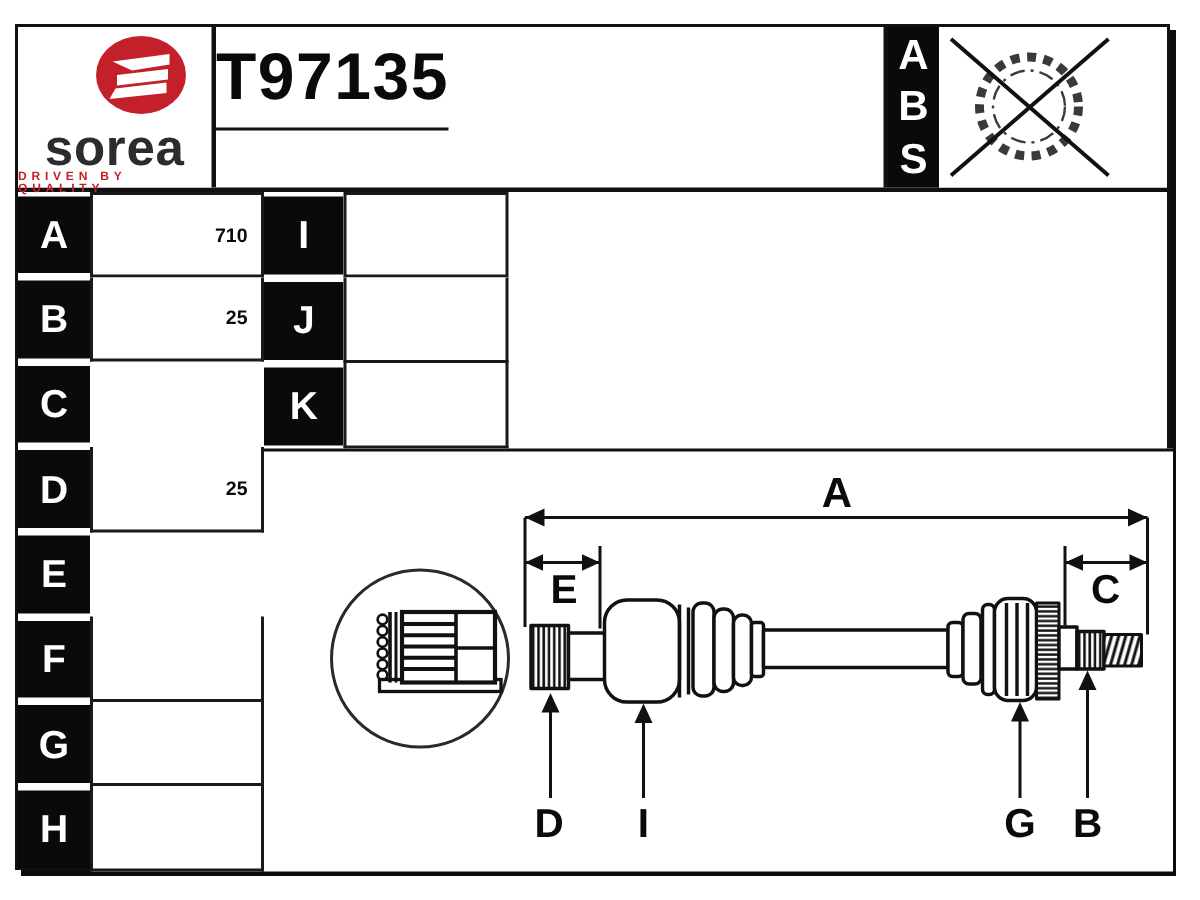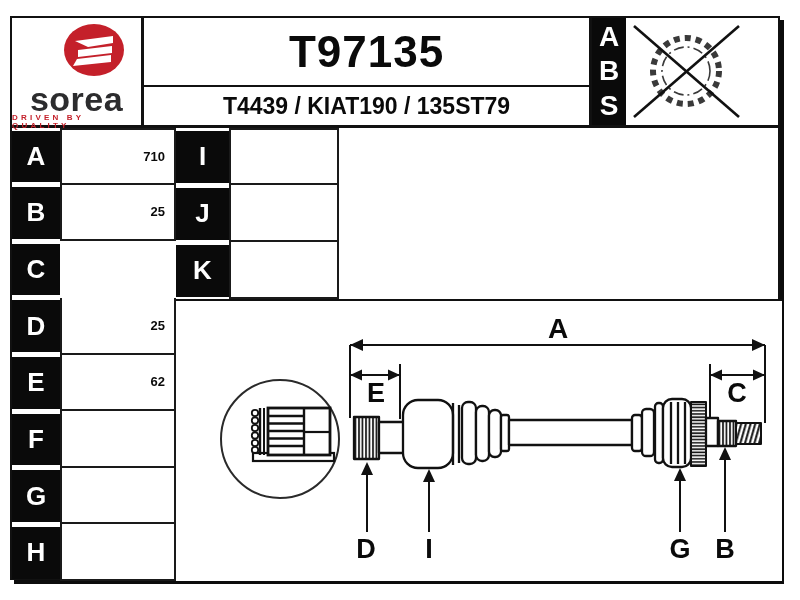--- a/index.html
+++ b/index.html
@@ -7,21 +7,21 @@
   .sheet{position:absolute;left:10px;top:16px;width:770px;height:564px;
     border:2px solid #111;box-shadow:4px 4px 0 #0c0c0c;background:#fff;box-sizing:border-box;}
   
   .header{position:absolute;left:0;top:0;width:100%;height:110px;display:flex;
     border-bottom:3px solid #111;box-sizing:border-box;}
   .logo-box{width:132px;border-right:3px solid #111;box-sizing:border-box;position:relative;background:#fff;}
   .brand-name{position:absolute;left:0;top:64px;width:100%;text-align:center;
     font-weight:bold;font-size:34px;letter-spacing:.5px;color:#2c2c2e;line-height:1;}
   .brand-tagline{position:absolute;left:0;top:96px;width:100%;text-align:left;
     font-weight:bold;font-size:8px;letter-spacing:3.2px;color:#c4202a;line-height:1;}
-  .title-block{width:448px;box-sizing:border-box;border-right:3px solid #111;display:flex;flex-direction:column;}
+  .title-block{width:448px;box-sizing:border-box;border-right:3px solid #111;display:flex;flex-direction:row;}
   .title-row{height:67px;border-bottom:2px solid #111;display:flex;align-items:center;justify-content:center;
     font-weight:bold;font-size:44px;letter-spacing:1px;color:#0a0a0a;}
   .subtitle-row{flex:1;display:flex;align-items:center;justify-content:center;
     font-weight:bold;font-size:23px;color:#0a0a0a;}
   .abs-strip{width:34px;background:#0a0a0a;color:#fff;display:flex;flex-direction:column;
     align-items:center;justify-content:space-around;padding:2px 0;box-sizing:border-box;
     font-weight:bold;font-size:28px;line-height:1;}
   .gear-box{flex:1;position:relative;background:#fff;}
   
   .left-table{position:absolute;left:0;top:110px;width:164px;height:453px;display:flex;flex-direction:column;}
@@ -53,21 +53,20 @@
         <path d="M63,23 L101,18 L101,25 L76,29 Z" fill="#fff"></path>
         <path d="M66,32 L100,28 L100,35 L66,39 Z" fill="#fff"></path>
         <path d="M65,41 L99,37 L99,44 L61,48 Z" fill="#fff"></path>
       </svg>
       <div class="brand-name">sorea</div>
       <div class="brand-tagline">DRIVEN BY QUALITY</div>
     </div>
 
     <div class="title-block">
       <div class="title-row">T97135</div>
-      <div class="subtitle-row">T4439 / KIAT190 / 135ST79</div>
     </div>
 
     <div class="abs-strip">
       <span>A</span>
       <span>B</span>
       <span>S</span>
     </div>
 
     <div class="gear-box">
       <svg width="121" height="107" viewBox="0 0 121 107">
@@ -90,21 +89,20 @@
     </div>
     <div class="lrow">
       <div class="lab">C</div>
     </div>
     <div class="lrow">
       <div class="lab">D</div>
       <div class="val">25</div>
     </div>
     <div class="lrow">
       <div class="lab">E</div>
-      <div class="val">62</div>
     </div>
     <div class="lrow">
       <div class="lab">F</div>
       <div class="val"></div>
     </div>
     <div class="lrow">
       <div class="lab">G</div>
       <div class="val"></div>
     </div>
     <div class="lrow">

